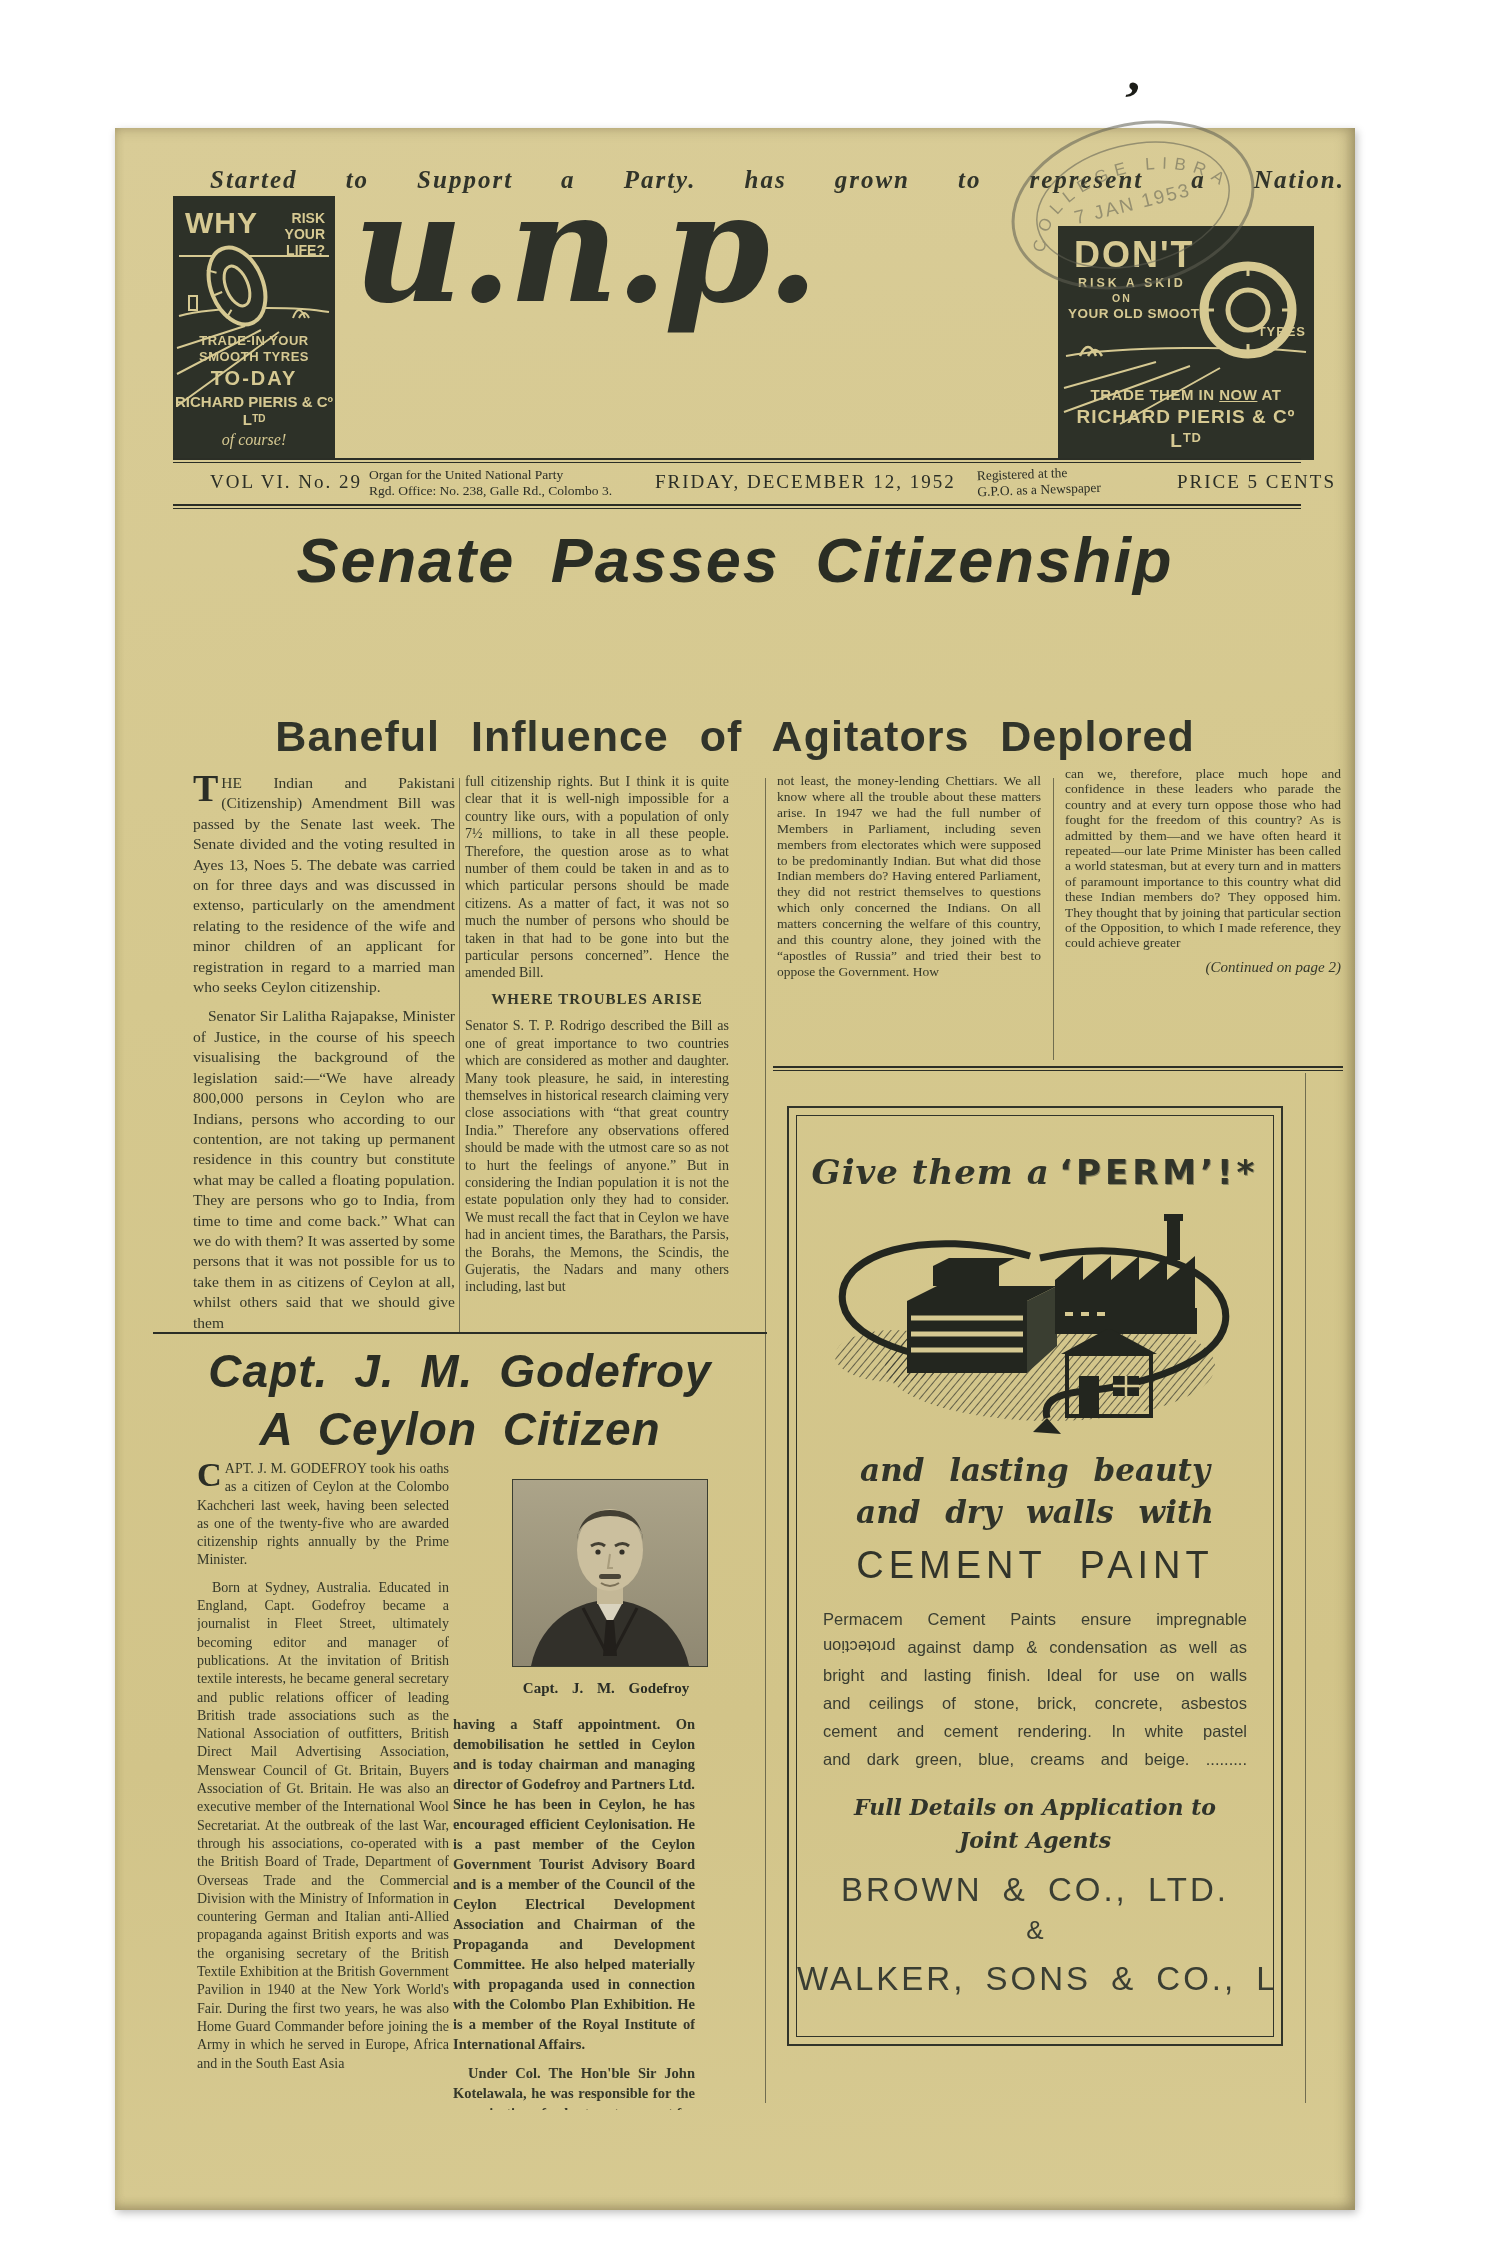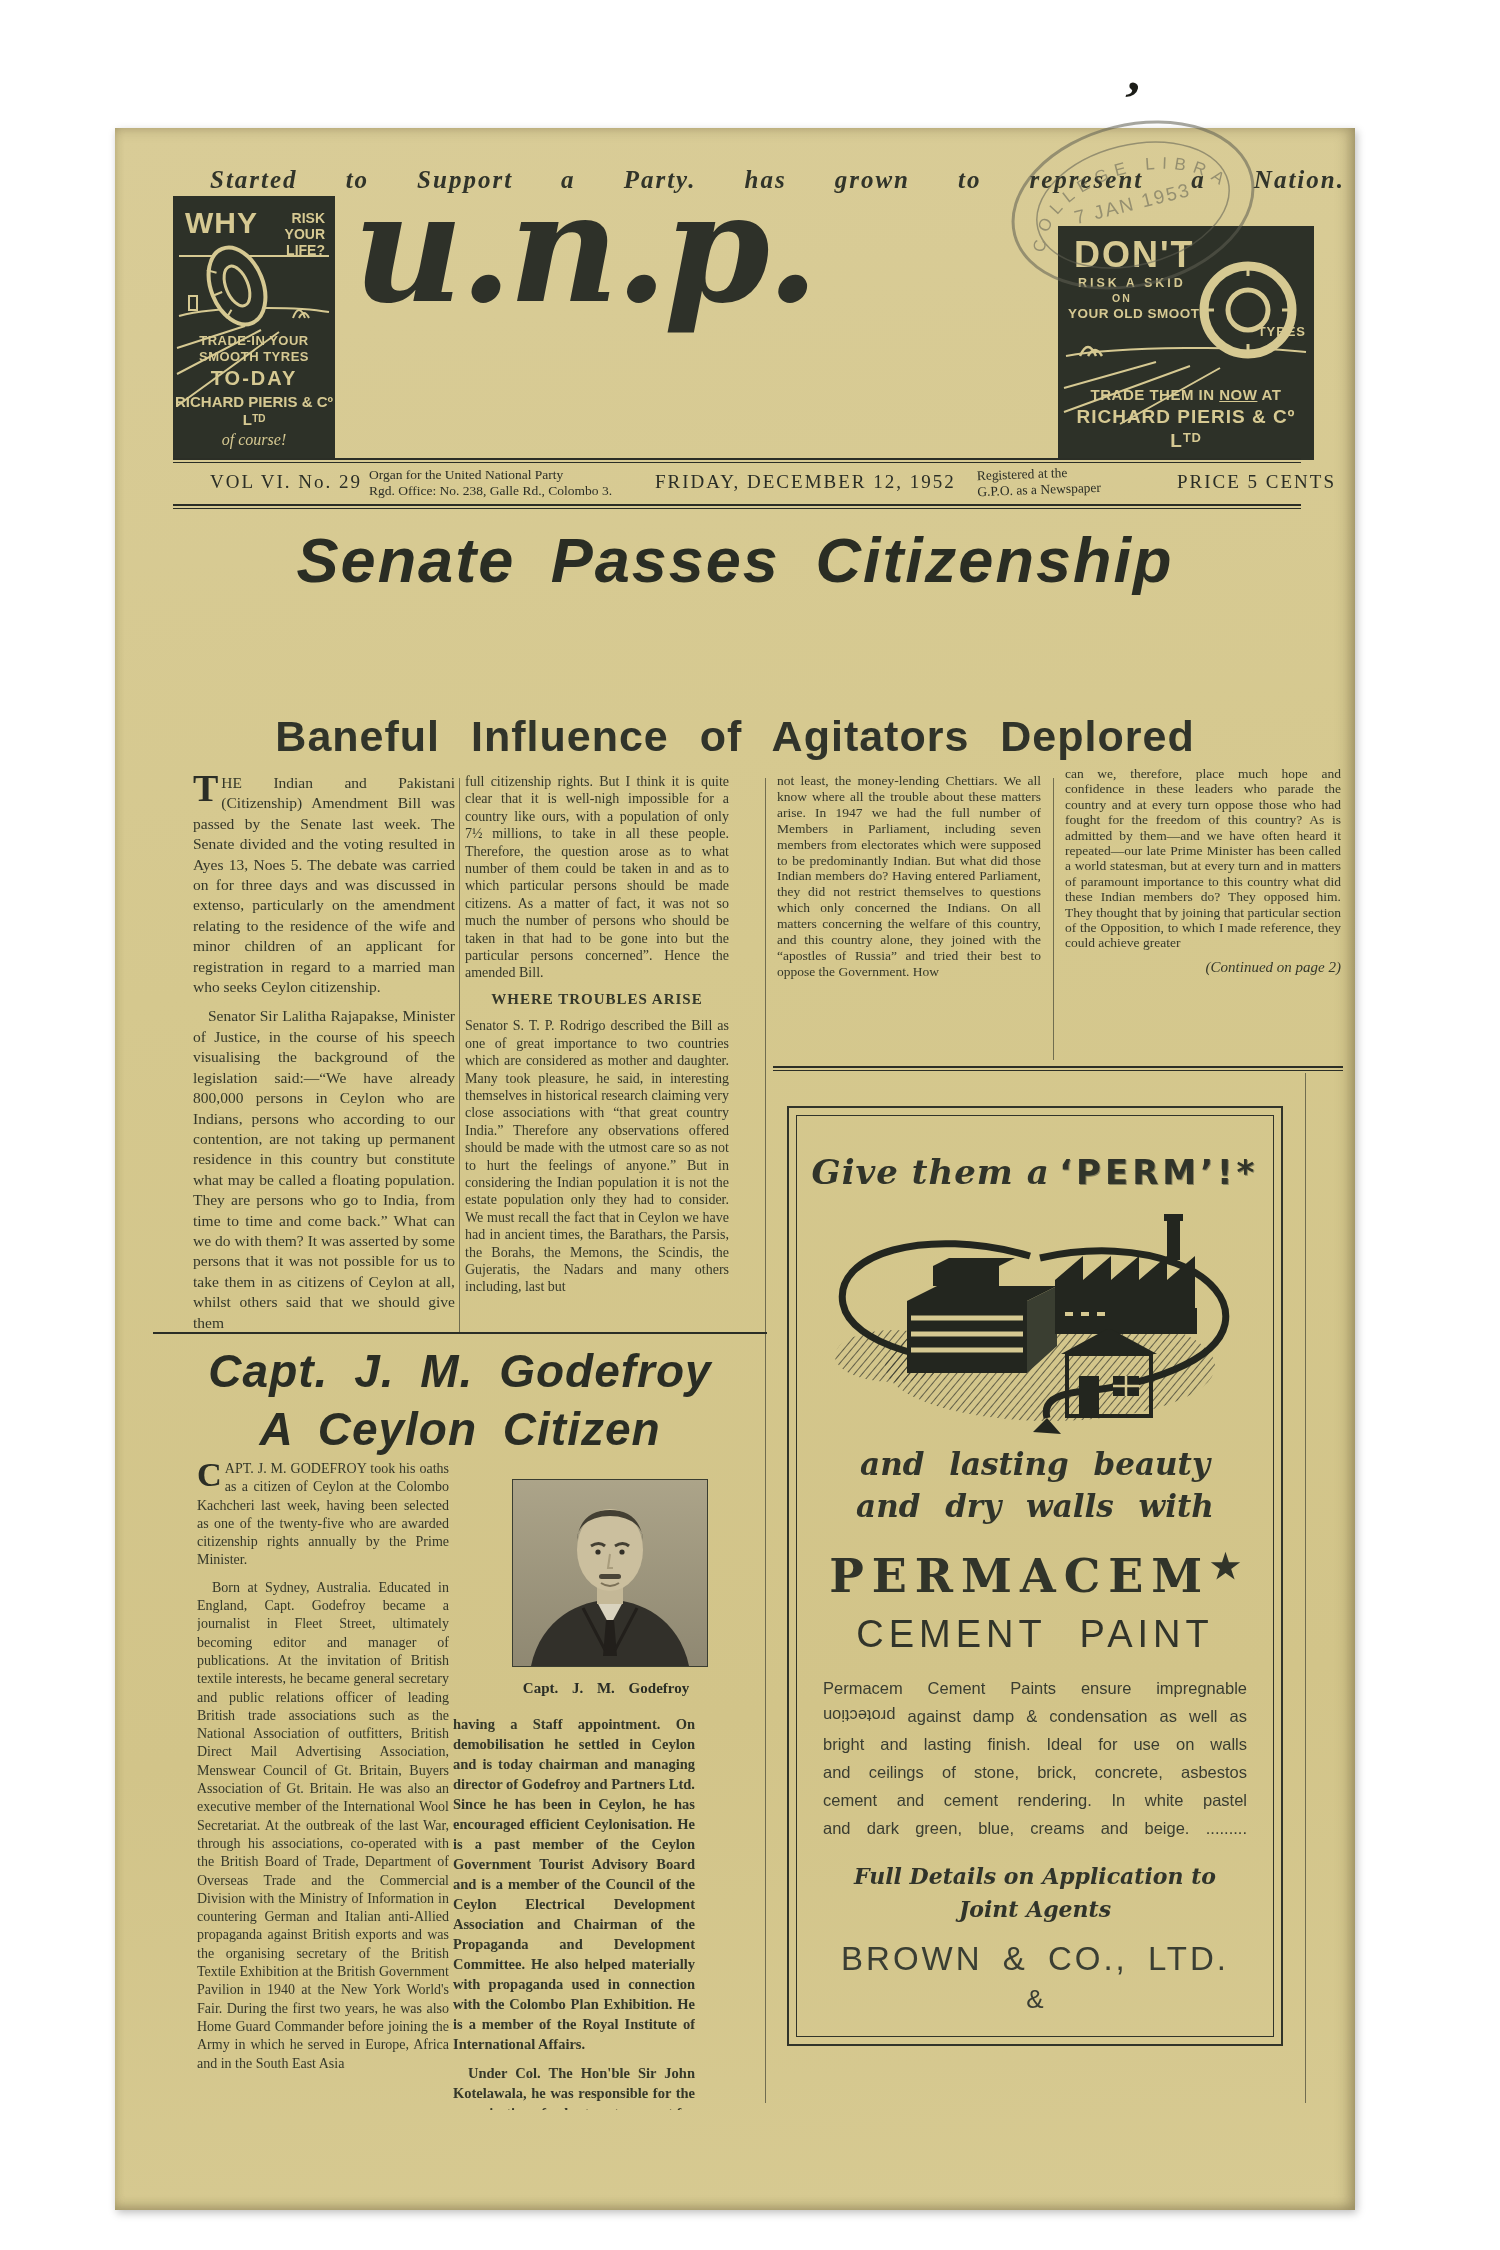--- a/index.html
+++ b/index.html
@@ -122,21 +122,21 @@
   
   .pad{position:absolute;left:672px;top:978px;width:496px;height:940px;border:2.5px solid #31342a;padding:7px;}
   .pad-inner{border:1.5px solid #31342a;width:100%;height:100%;overflow:hidden;text-align:center;
     font-family:"Liberation Sans",sans-serif;color:#31342a;padding-top:36px;}
   .perm-head{font-size:34px;white-space:nowrap;margin-bottom:4px;}
   .perm-script{font-family:"DejaVu Serif",serif;font-style:italic;font-weight:bold;letter-spacing:1px;}
   .perm-word{font-weight:bold;letter-spacing:4px;font-family:"DejaVu Sans",sans-serif;
     text-shadow:1px 1px 0 rgba(49,52,42,.45);}
   .perm-illu{margin:2px auto 0;display:block;}
   .perm-tag{font-family:"DejaVu Serif",serif;font-style:italic;font-weight:bold;font-size:31px;
-    word-spacing:14px;line-height:1.35;}
+    word-spacing:14px;line-height:1.35;margin-top:6px;}
   .permacem{font-family:"DejaVu Serif",serif;font-weight:bold;font-size:46px;letter-spacing:8px;margin-top:18px;white-space:nowrap;}
   .permacem .star{font-size:34px;vertical-align:14px;letter-spacing:0;}
   .cement{font-size:38px;letter-spacing:5px;word-spacing:18px;margin-top:10px;font-weight:400;}
   .pbody{margin:18px 26px 0;text-align:justify;}
   .pline{font-size:16.5px;line-height:28px;text-align:justify;text-align-last:justify;color:#3a3d31;}
   .flip{display:inline-block;transform:rotate(180deg);}
   .pdetails{font-family:"DejaVu Serif",serif;font-style:italic;font-weight:bold;font-size:22px;line-height:1.5;margin-top:18px;}
   .agent{font-size:33px;letter-spacing:3px;word-spacing:8px;margin-top:14px;color:#3a3e33;font-weight:400;white-space:nowrap;}
   .amp{font-size:26px;margin-top:6px;color:#3a3e33;}
 </style>
@@ -342,21 +342,20 @@
         <polygon points="246,158 294,132 342,158" fill="#23261f"></polygon>
         <rect x="252" y="158" width="84" height="62" fill="none" stroke="#23261f" stroke-width="4"></rect>
         <rect x="264" y="180" width="20" height="40" fill="#23261f"></rect>
         <rect x="298" y="180" width="26" height="20" fill="#23261f"></rect>
         <path d="M298,190 h26 M311,180 v20" stroke="#d6c992" stroke-width="2.5"></path>
       </svg>
       <div class="perm-tag">
         <div>and lasting beauty</div>
         <div>and dry walls with</div>
       </div>
-      <div class="permacem"><span>PERMACEM</span><span class="star">★</span></div>
       <div class="cement">CEMENT PAINT</div>
       <div class="pbody">
         <div class="pline">Permacem Cement Paints ensure impregnable</div>
         <div class="pline"><span class="flip">protection</span><span> against damp &amp; condensation as well as</span></div>
         <div class="pline">bright and lasting finish.  Ideal for use on walls</div>
         <div class="pline">and ceilings of stone, brick, concrete,  asbestos</div>
         <div class="pline">cement and cement rendering.  In white pastel</div>
         <div class="pline">and dark green, blue, creams and beige. .........</div>
       </div>
       <div class="pdetails">

